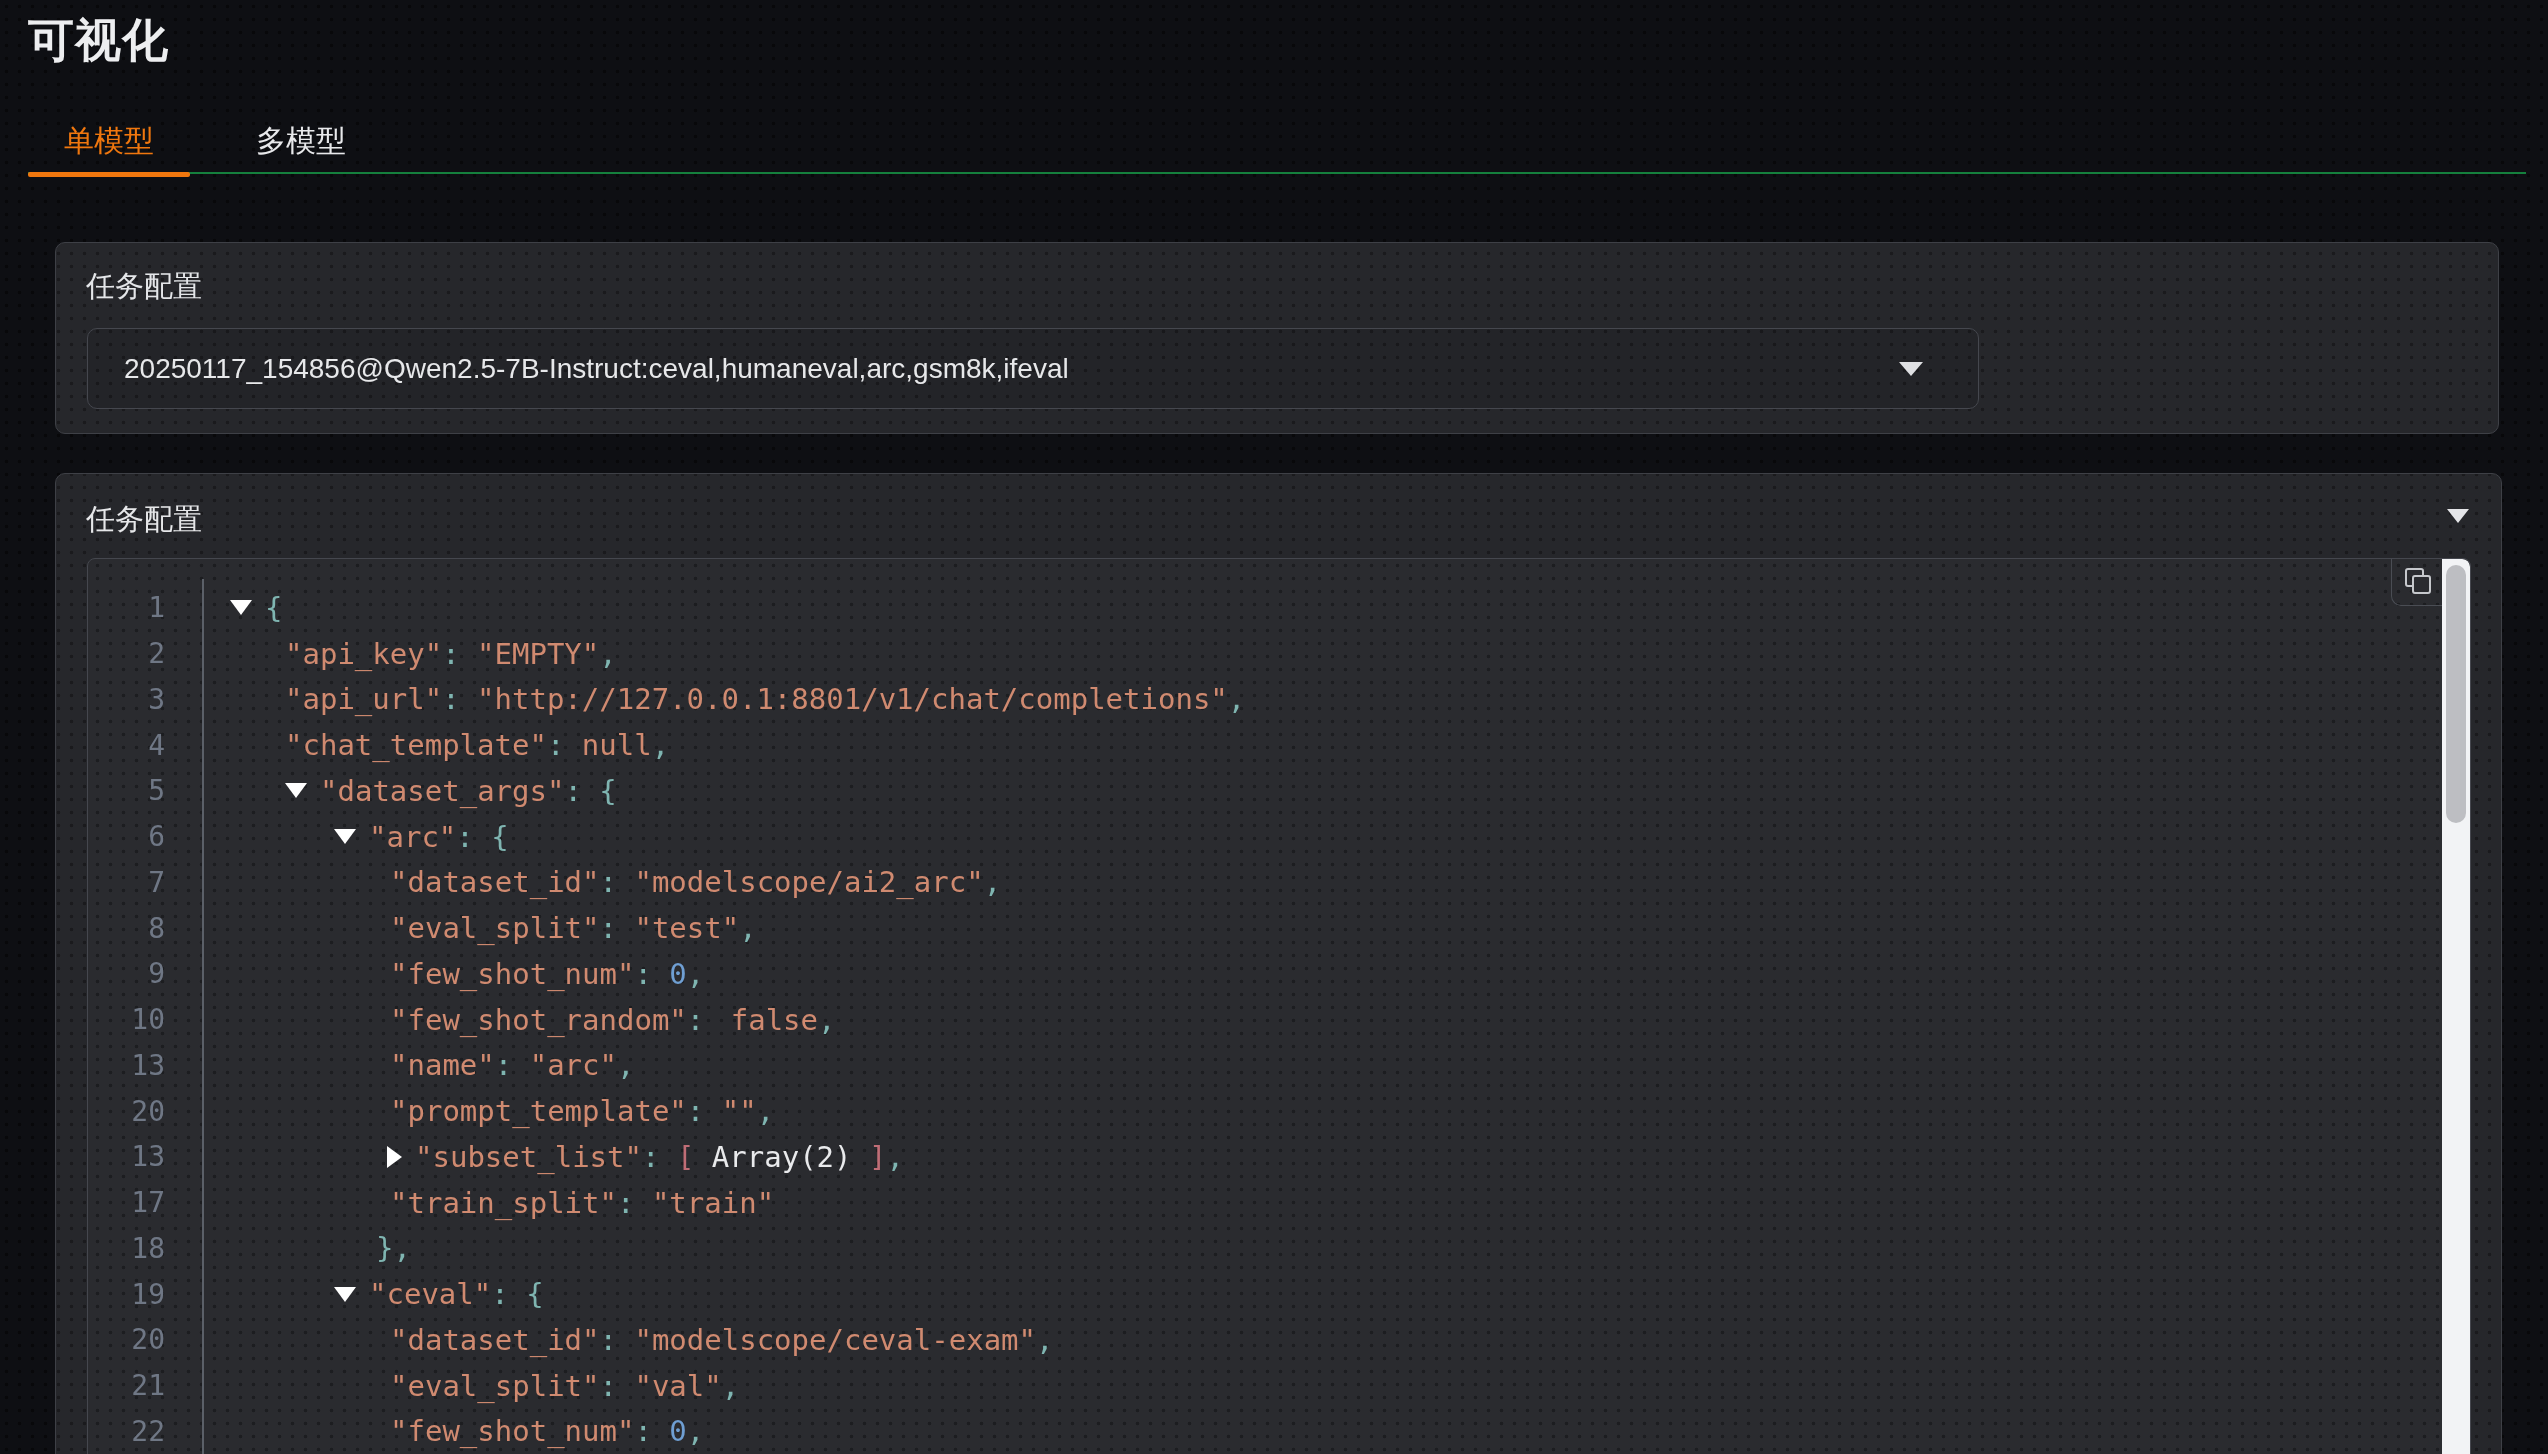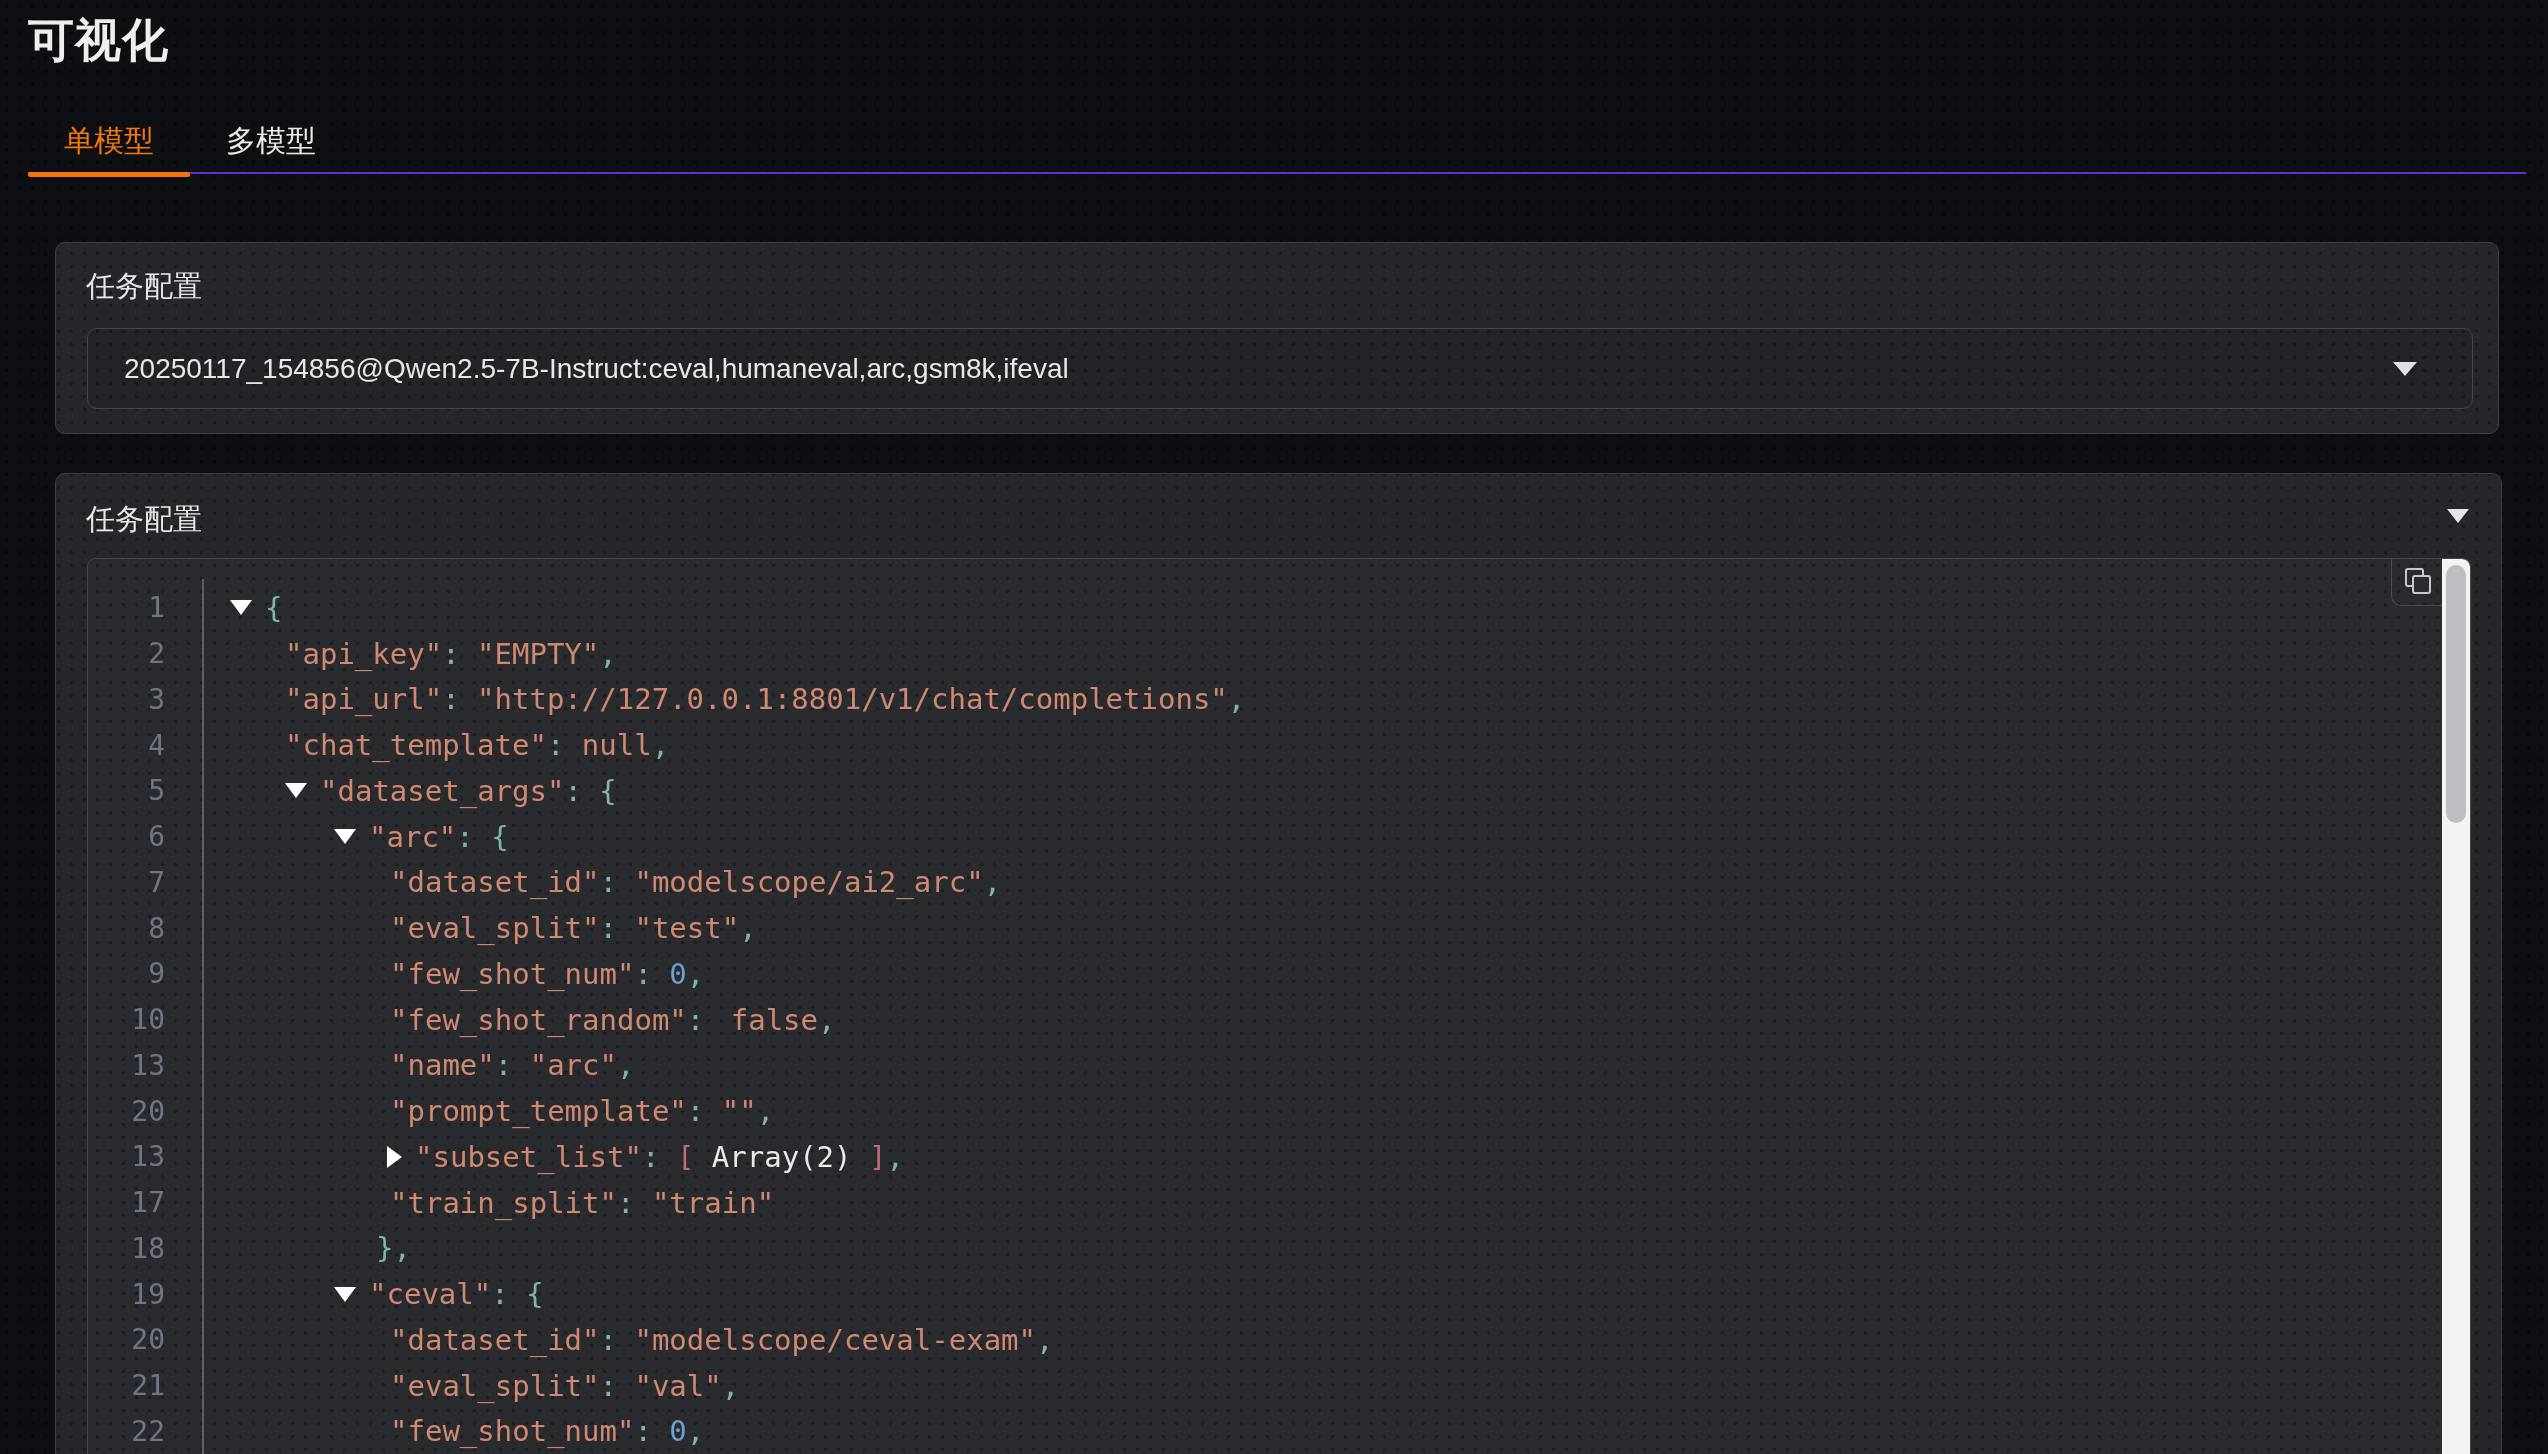--- a/index.html
+++ b/index.html
@@ -18,41 +18,42 @@
     background-attachment:fixed;
   }
   
   .page-title {
     position:absolute; left:28px; top:10px;
     font-size:46px; font-weight:700; color:#edeef0; letter-spacing:1px;
   }
   .tab-bar {
     position:absolute; left:28px; top:108px; width:2498px; height:66px;
     display:flex; align-items:stretch;
-    border-bottom:2px solid #6d28d9;
+    border-bottom:2px solid #15803d;
+    gap:30px;
   }
   .tab {
     height:66px; padding:0 36px; display:flex; align-items:center; justify-content:center;
     font-size:30px; color:#e8e9eb; cursor:pointer; position:relative;
   }
   .tab.active { color:#f0770e; }
   .tab.active::after {
     content:""; position:absolute; left:0; right:0; bottom:-3px; height:5px;
     background:#f0770e; border-radius:2px;
   }
   
   .card {
     position:absolute; left:55px;
     background-color:#26272b;
     border:1px solid #3e4046; border-radius:10px;
   }
   .report-card { top:242px; width:2444px; height:192px; }
   .report-label { position:absolute; left:30px; top:24px; font-size:29px; color:#e4e6e9; }
   .dropdown {
-    position:absolute; left:31px; top:85px; width:2386px; height:81px;
+    position:absolute; left:31px; top:85px; width:1892px; height:81px;
     background-color:#232428; border:1px solid #45474e; border-radius:10px;
     display:flex; align-items:center; cursor:pointer;
   }
   .dropdown-value {
     padding-left:36px; font-size:28px; color:#e7e8ea; white-space:nowrap;
     overflow:hidden; flex:1;
   }
   .caret-down-big {
     width:0; height:0; flex:none;
     border-left:12px solid transparent; border-right:12px solid transparent;

